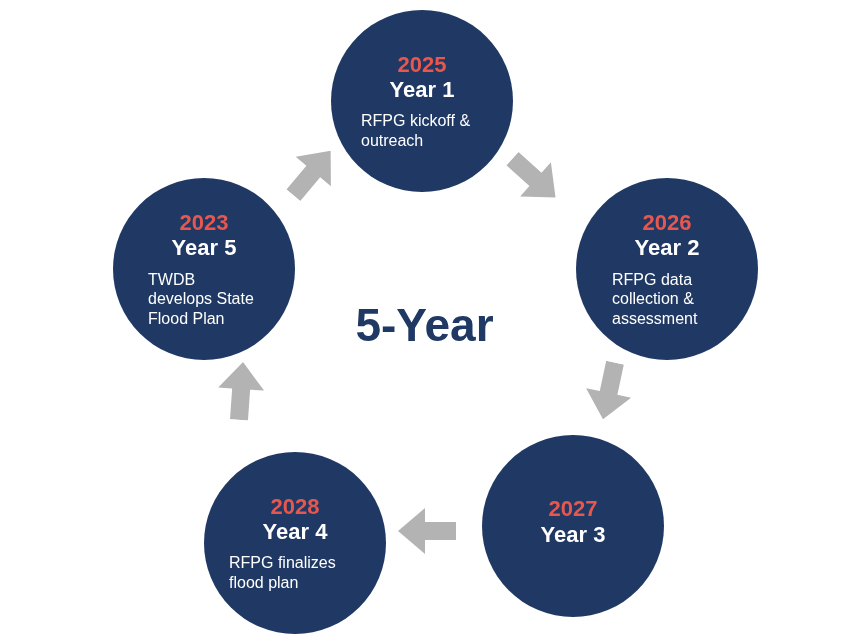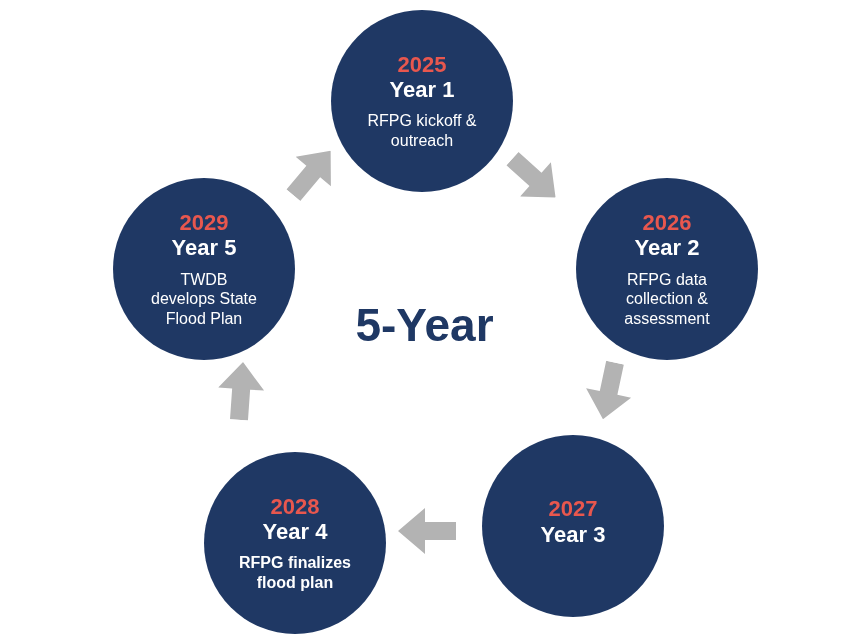--- a/index.html
+++ b/index.html
@@ -21,21 +21,20 @@
     position:absolute;
     width:182px;
     height:182px;
     border-radius:50%;
     background:var(--navy);
     color:var(--white);
     display:flex;
     flex-direction:column;
     align-items:center;
     justify-content:center;
-    text-align:center;
   }
   .node .year{
     color:var(--red);
     font-weight:bold;
     font-size:22px;
     line-height:1.15;
   }
   .node .label{
     color:var(--white);
     font-weight:bold;
@@ -51,21 +50,21 @@
   
   .node-1{left:331px; top:10px;}
   .node-2{left:576px; top:178px;}
   .node-3{left:482px; top:435px;}
   .node-4{left:204px; top:452px;}
   .node-5{left:113px; top:178px;}
 
   .node-1 .desc{max-width:122px;}
   .node-2 .desc{max-width:110px;}
   .node-3 .desc{max-width:118px;}
-  .node-4 .desc{max-width:132px;font-weight:bold;}
+  .node-4 .desc{max-width:132px;}
   .node-5 .desc{max-width:112px;}
 
   .center-title{
     position:absolute;
     left:332px;
     top:296px;
     width:185px;
     text-align:center;
     color:var(--navy);
     font-weight:bold;
@@ -108,21 +107,21 @@
     <div class="label">Year 3</div>
   </div>
 
   <div class="node node-4">
     <div class="year">2028</div>
     <div class="label">Year 4</div>
     <div class="desc">RFPG finalizes flood plan</div>
   </div>
 
   <div class="node node-5">
-    <div class="year">2029</div>
+    <div class="year">2023</div>
     <div class="label">Year 5</div>
     <div class="desc">TWDB develops State Flood Plan</div>
   </div>
 
   <div class="center-title">
     <div>5-Year</div>
   </div>
 
   <div class="arrow arrow-1">
     <svg viewBox="0 0 58 46" xmlns="http://www.w3.org/2000/svg" aria-hidden="true">

